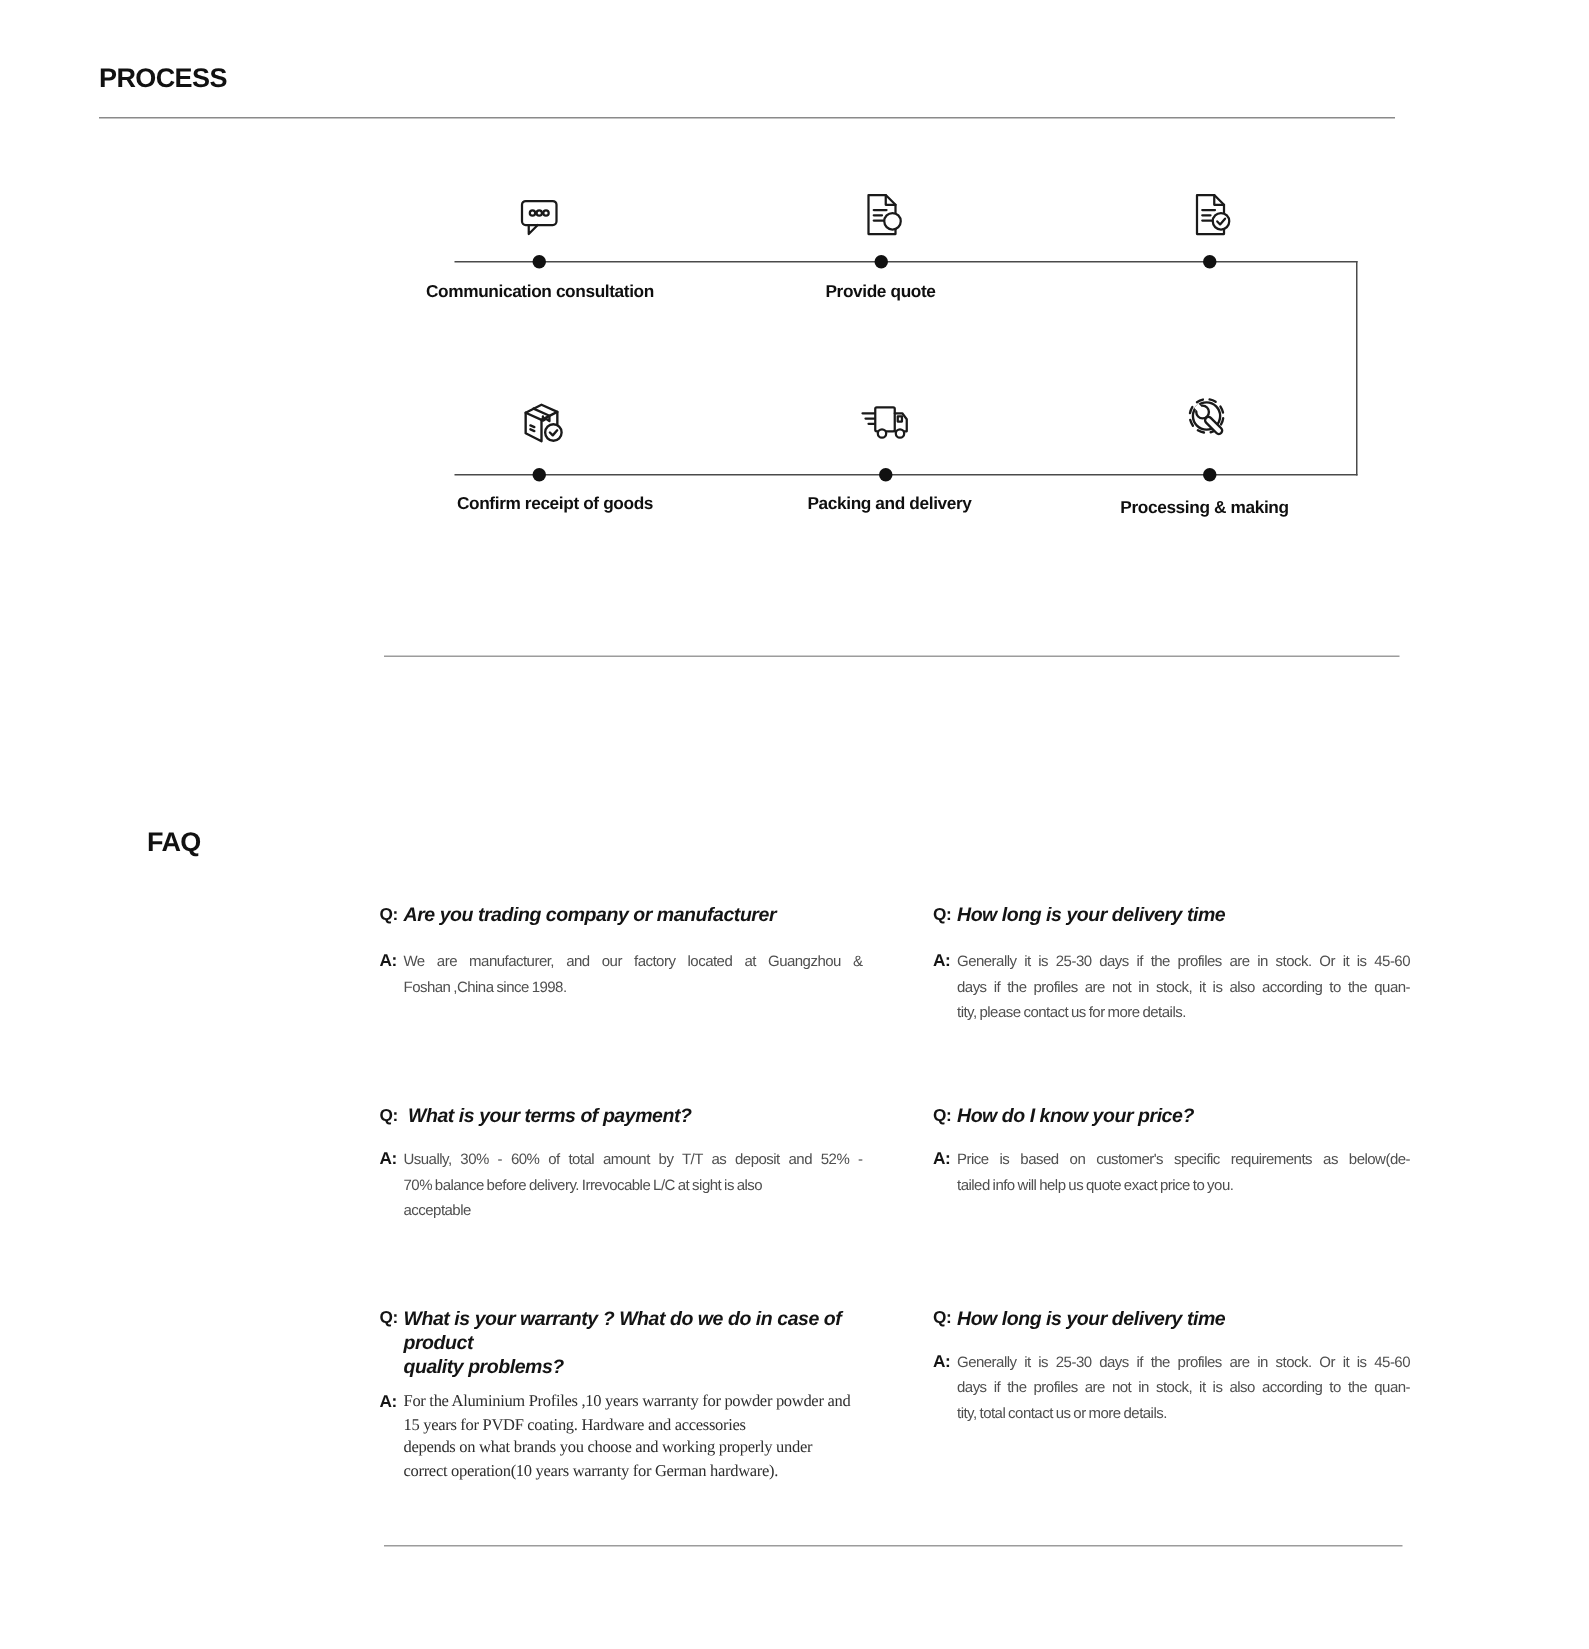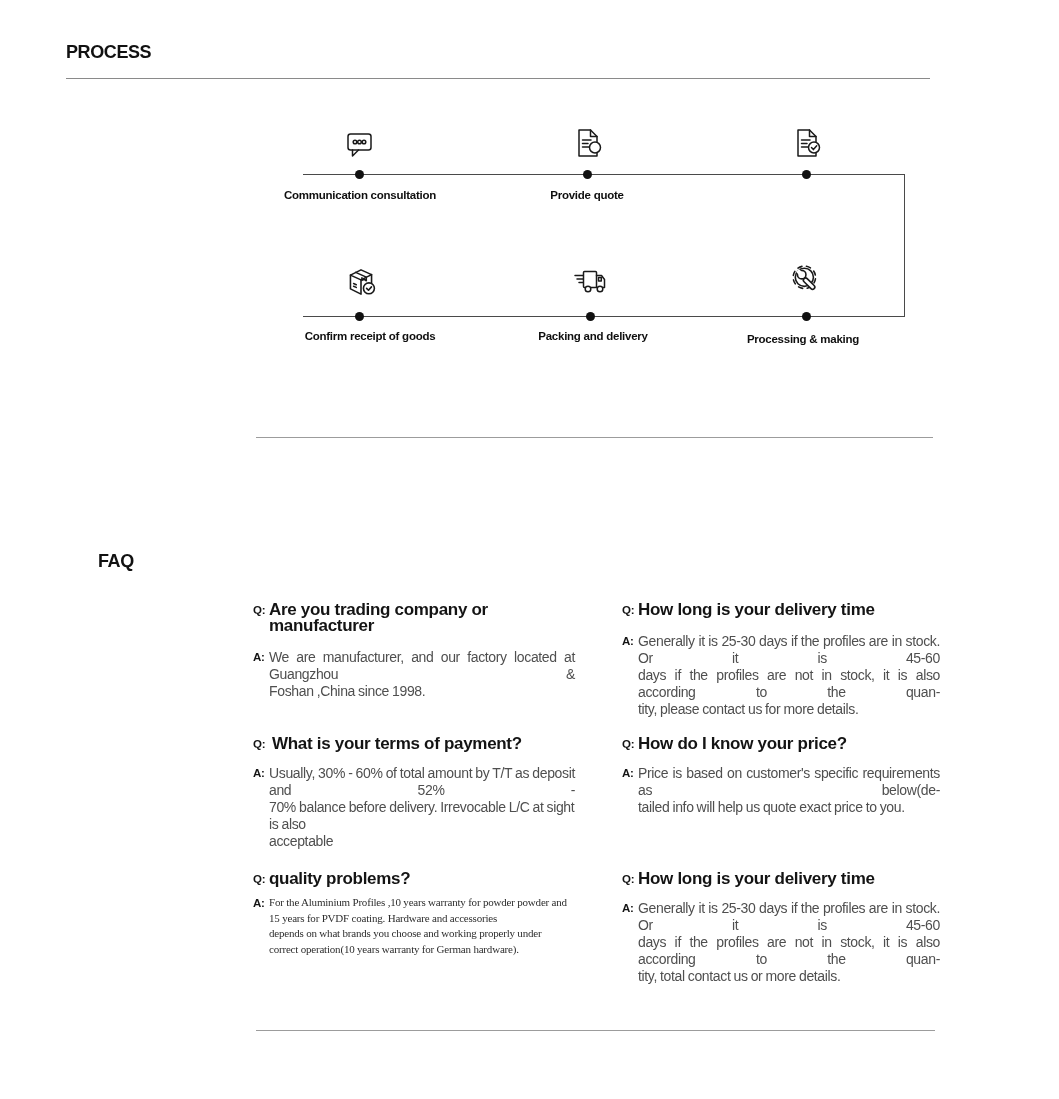--- a/index.html
+++ b/index.html
@@ -29,25 +29,25 @@
   .step-label .tline{display:block;}
 
   
   .faq-block{width:322px;}
   .q-row,.a-row{display:flex;align-items:flex-start;}
   .q-prefix,.a-prefix{
     flex:0 0 16px;font-weight:bold;font-size:11.5px;letter-spacing:-0.3px;color:#141414;line-height:16px;
   }
   .a-prefix{line-height:17px;}
   .q-text{
-    font-weight:bold;font-size:17px;letter-spacing:-0.3px;color:#141414;line-height:16px;
+    font-weight:bold;font-size:13px;letter-spacing:-0.3px;color:#141414;line-height:16px;font-style:italic;
   }
   .q-text .tline{display:block;}
   .a-text{
-    flex:1;font-size:14px;letter-spacing:-0.35px;word-spacing:-0.5px;
+    flex:1;font-size:10px;letter-spacing:-0.35px;word-spacing:-0.5px;
     color:#4f4f4f;line-height:17px;
   }
   .a-text .tline{display:block;}
   .j-all .tline:not(:last-child){text-align:justify;text-align-last:justify;}
   .j-first .tline:first-child{text-align:justify;text-align-last:justify;}
   .serif{
     font-family:"Liberation Serif",serif;font-size:11px;letter-spacing:-0.2px;word-spacing:0;
     color:#2e2e2e;line-height:15.5px;
   }
 </style>
@@ -203,20 +203,21 @@
           <div class="tline">Price is based on customer's specific requirements as below(de-</div>
           <div class="tline">tailed info will help us quote exact price to you.</div>
         </div>
     </div>
   </div>
 
   <div class="abs faq-block" style="left:253px;top:871px;">
     <div class="q-row">
       <span class="q-prefix">Q:</span>
       <span class="q-text">
+          <div class="tline">What is your warranty ? What do we do in case of product</div>
           <div class="tline">quality problems?</div>
         </span>
     </div>
     <div class="a-row" style="margin-top:8px;">
       <span class="a-prefix">A:</span>
       <div class="a-text serif">
           <div class="tline">For the Aluminium Profiles ,10 years warranty for powder powder and</div>
           <div class="tline">15 years for PVDF coating. Hardware and accessories</div>
           <div class="tline">depends on what brands you choose and working properly under</div>
           <div class="tline">correct operation(10 years warranty for German hardware).</div>

